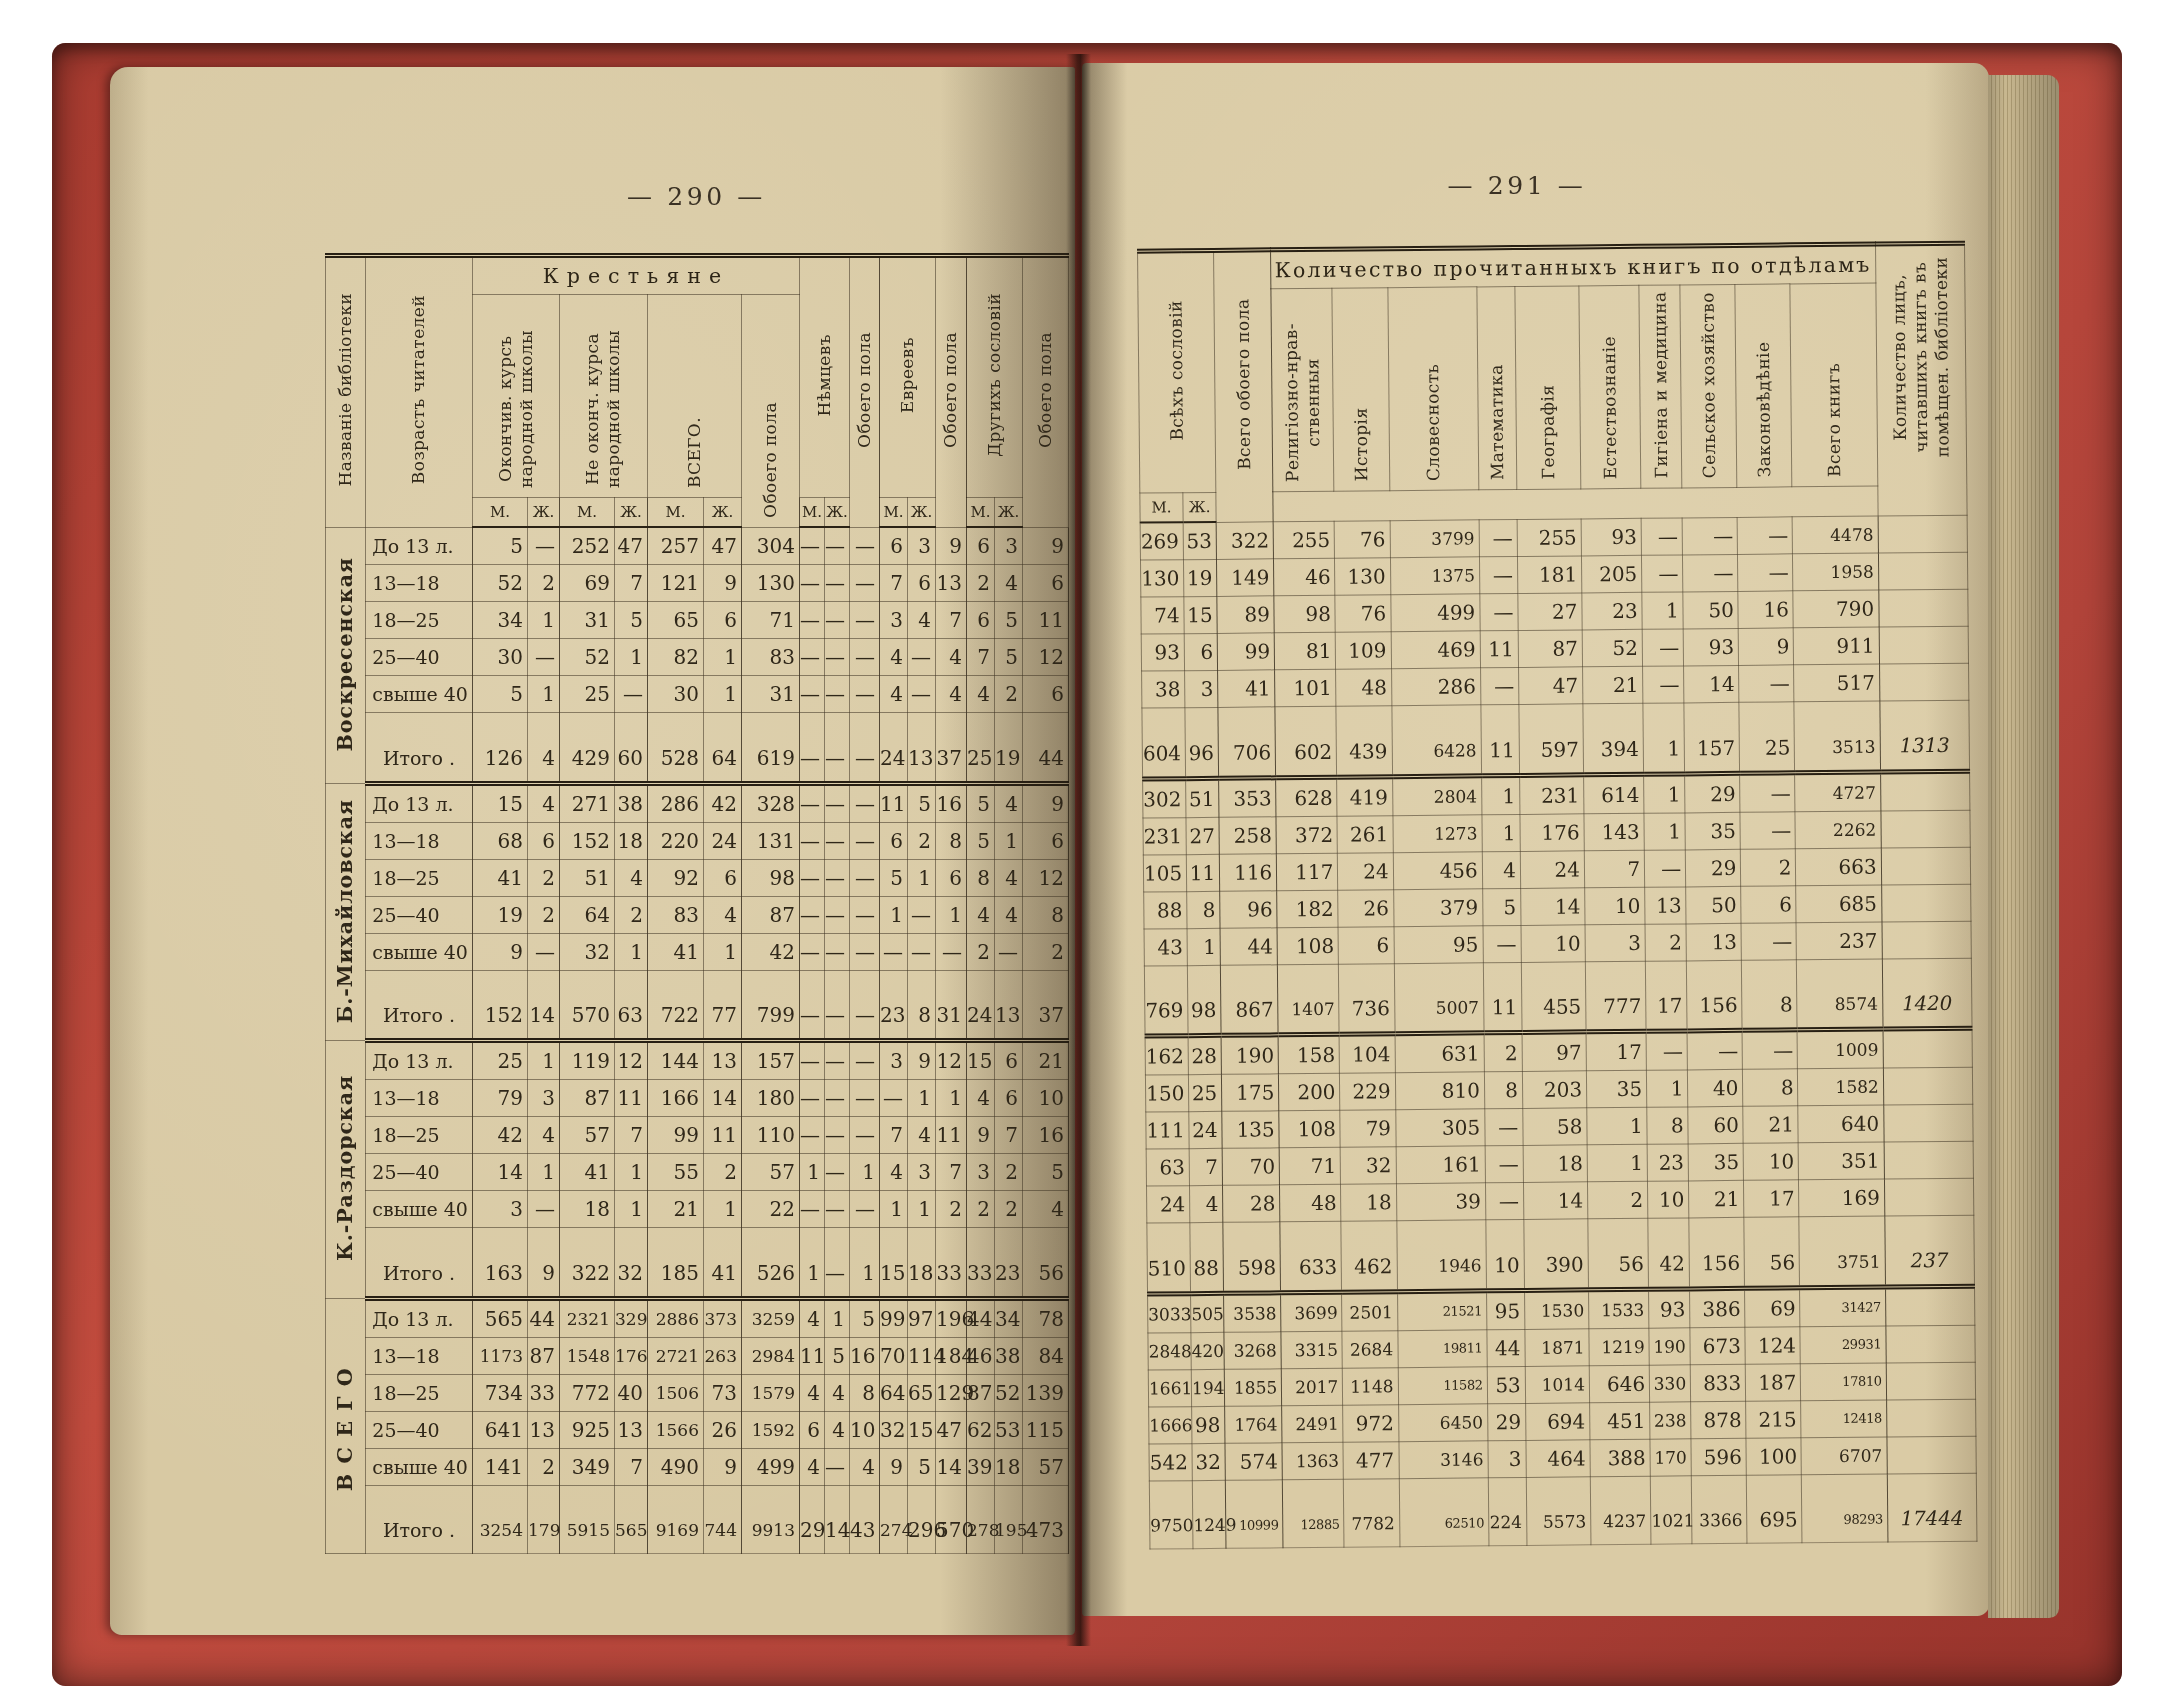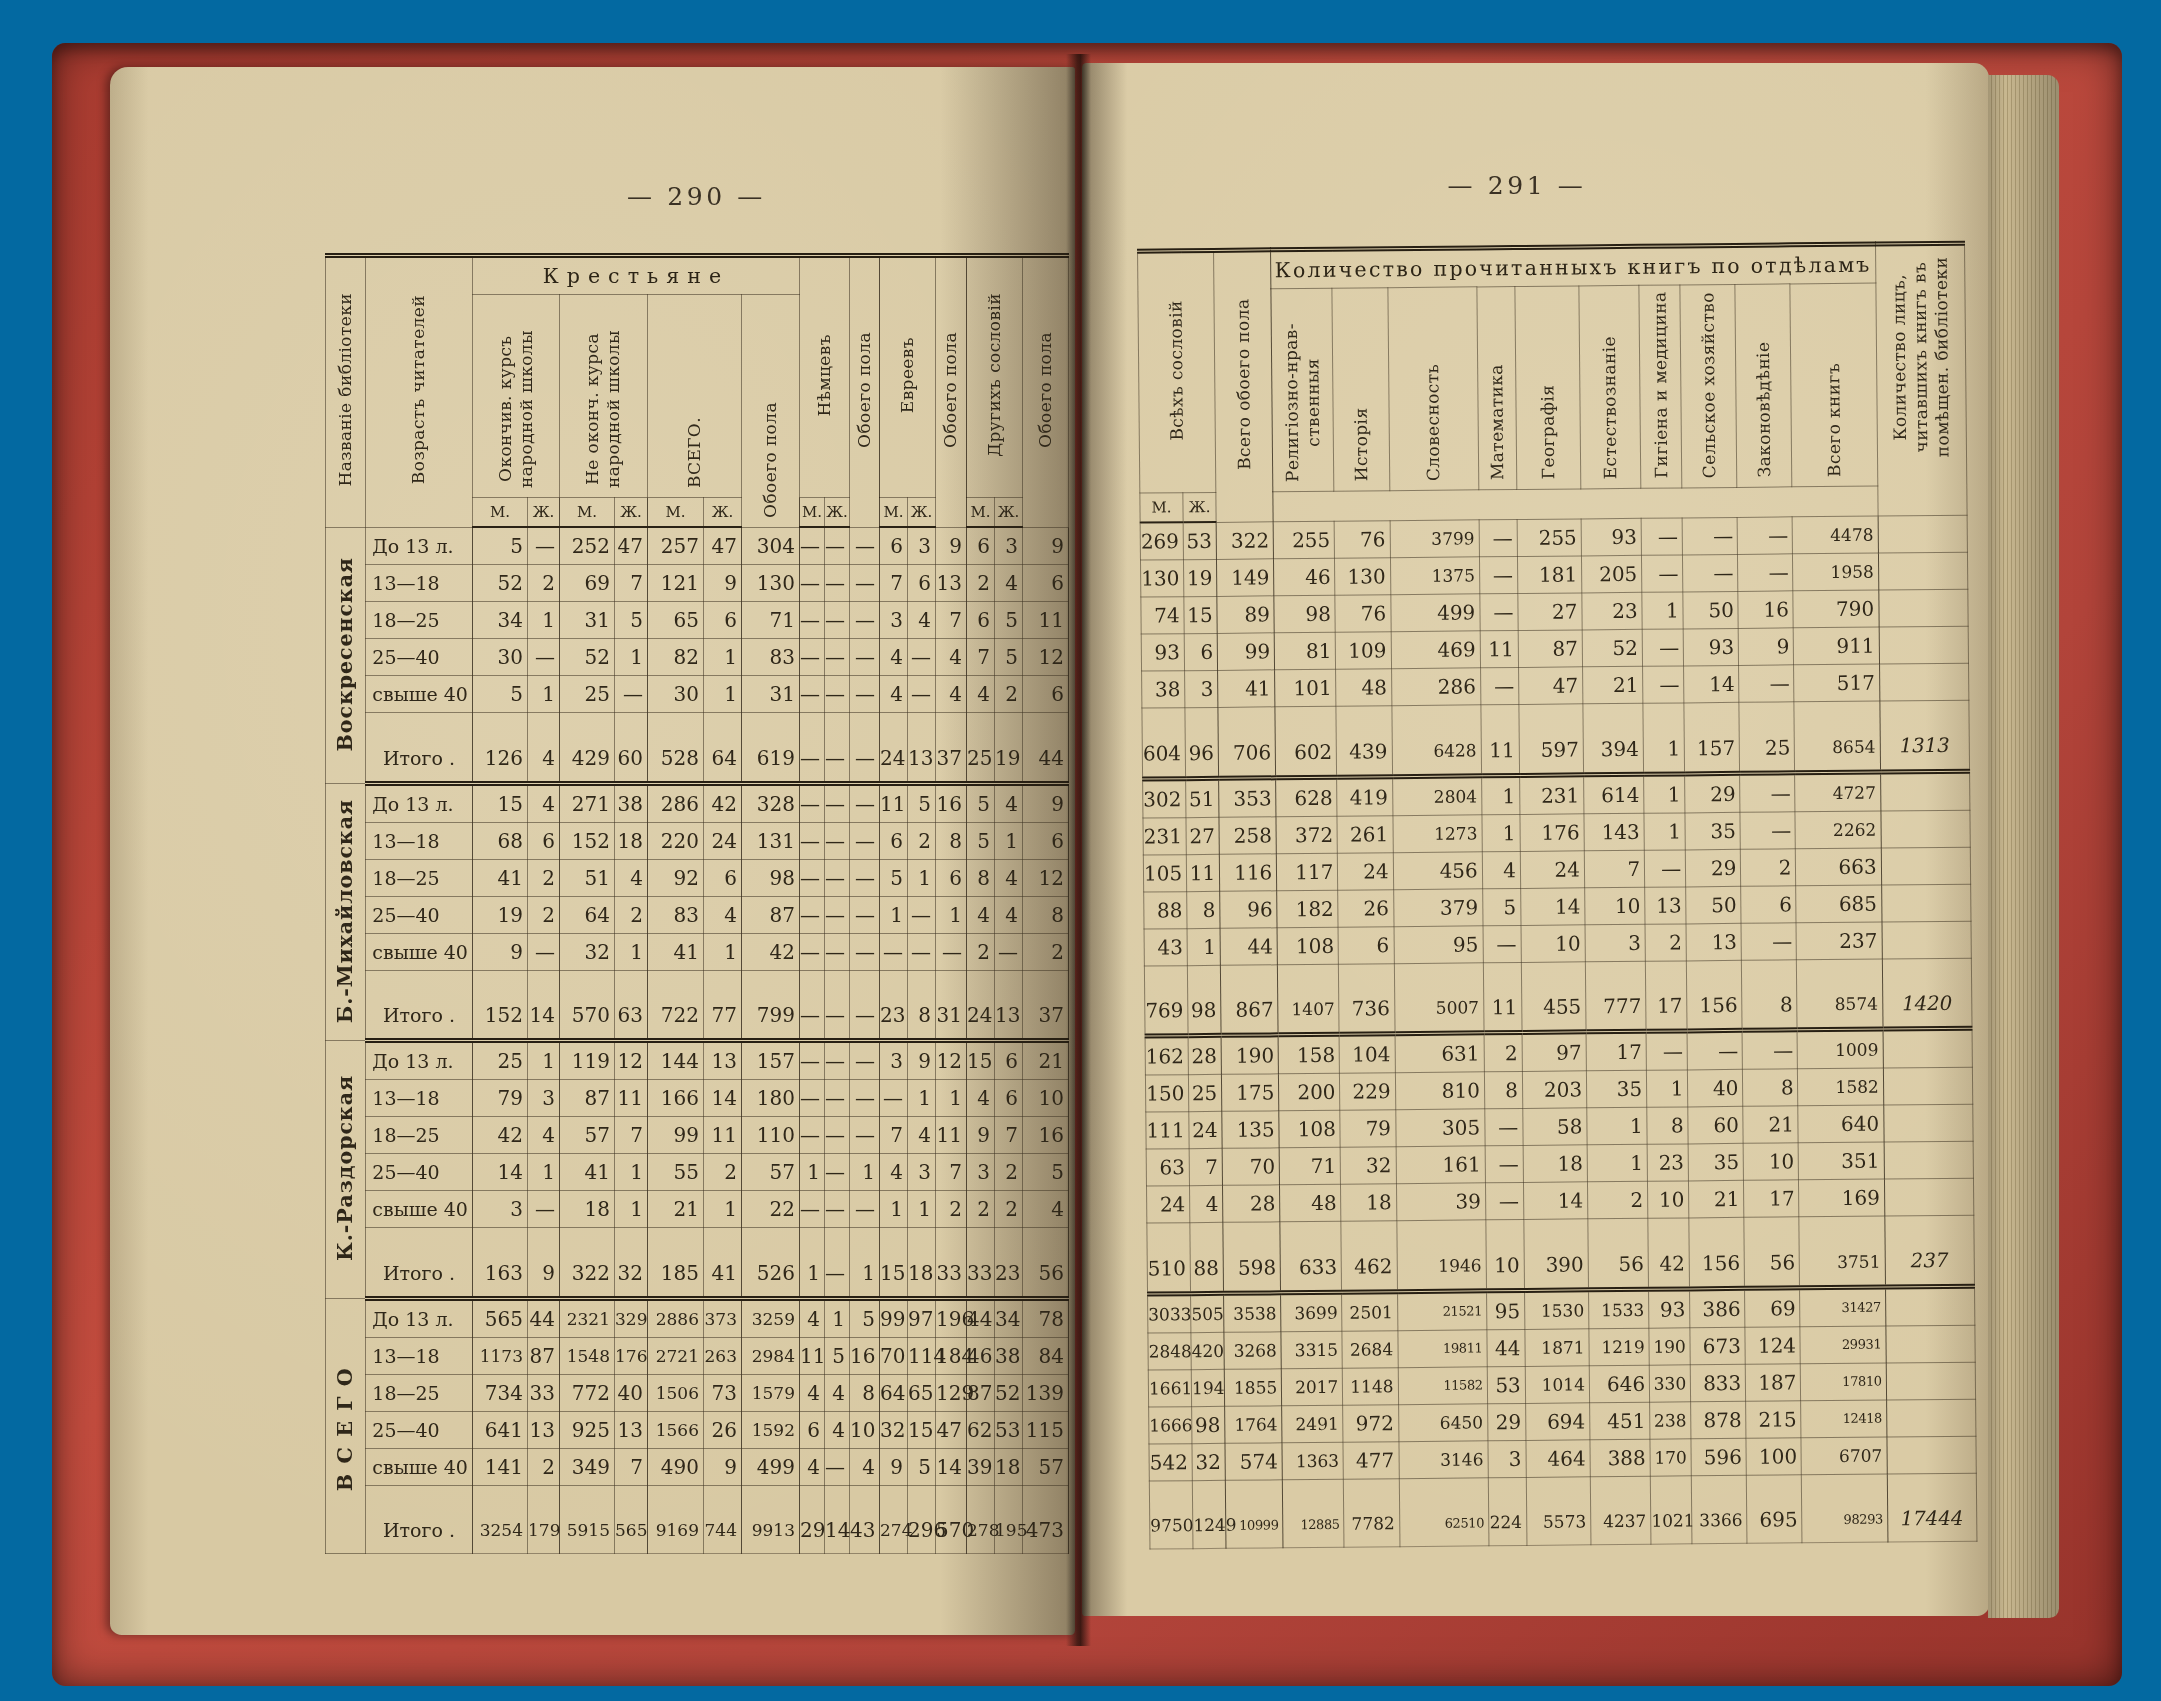--- a/index.html
+++ b/index.html
@@ -1,16 +1,16 @@
 <!DOCTYPE html>
 <html style="font-size:7.2px"><head>
 <meta charset="utf-8">
 <style>
   html,body{margin:0;padding:0;background:#050403;}
-  .stage{position:relative;width:2161px;height:1702px;background:#0369a1;overflow:hidden;
+  .stage{position:relative;width:2161px;height:1702px;background:#ffffff;overflow:hidden;
          font-family:"DejaVu Serif","Liberation Serif",serif;color:#2f2719;}
   .cover{position:absolute;left:52px;top:43px;width:2070px;height:1643px;border-radius:13.4px;
          background:linear-gradient(135deg,#a83b30,#c24c3e 38%,#b2443a 70%,#97332b);
          box-shadow:inset 0 0 40px rgba(0,0,0,.55), inset 0 6.3px 13.4px rgba(0,0,0,.35);}
   .page{position:absolute;}
   .page.left{left:110px;top:67px;width:965px;height:1568px;border-radius:18px 2.7px 4.5px 11.6px;
       background:
         linear-gradient(90deg, rgba(80,60,30,.20), rgba(0,0,0,0) 4%, rgba(0,0,0,0) 86%, rgba(45,30,14,.42) 99.5%),
         radial-gradient(120% 90% at 45% 35%, rgba(255,250,235,.15), rgba(0,0,0,0) 70%),
         #d8c9a3;
@@ -720,21 +720,21 @@
             <td class="num gb">706</td>
             <td class="num">602</td>
             <td class="num">439</td>
             <td class="num n4">6428</td>
             <td class="num">11</td>
             <td class="num">597</td>
             <td class="num">394</td>
             <td class="num">1</td>
             <td class="num">157</td>
             <td class="num">25</td>
-            <td class="num gb n4">8654</td>
+            <td class="num gb n4">3513</td>
             <td class="lits">1313</td>
           </tr>
           <tr class="data">
             <td class="num">302</td>
             <td class="num gb">51</td>
             <td class="num gb">353</td>
             <td class="num">628</td>
             <td class="num">419</td>
             <td class="num n4">2804</td>
             <td class="num">1</td>

